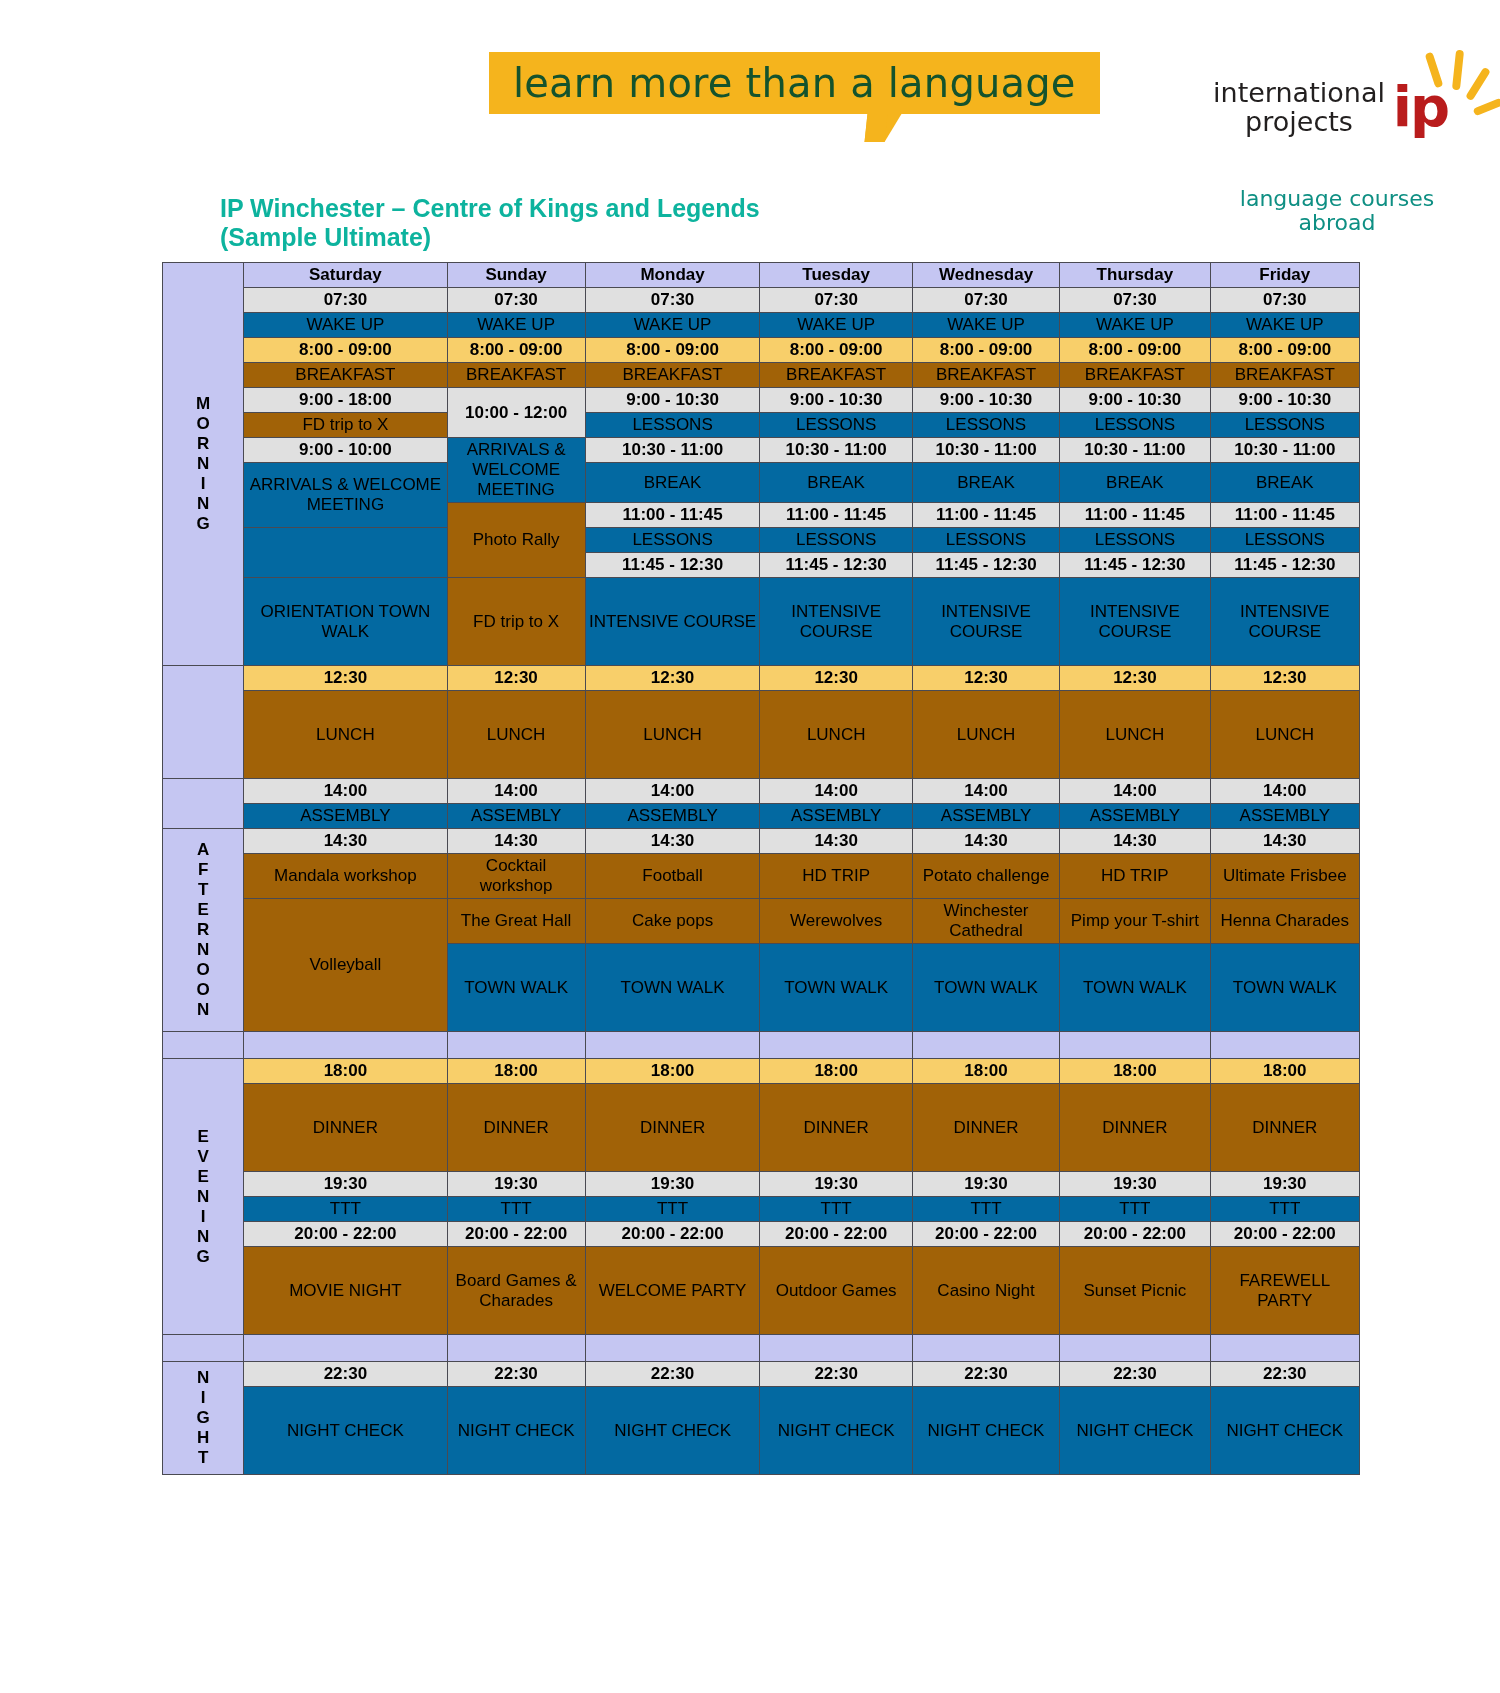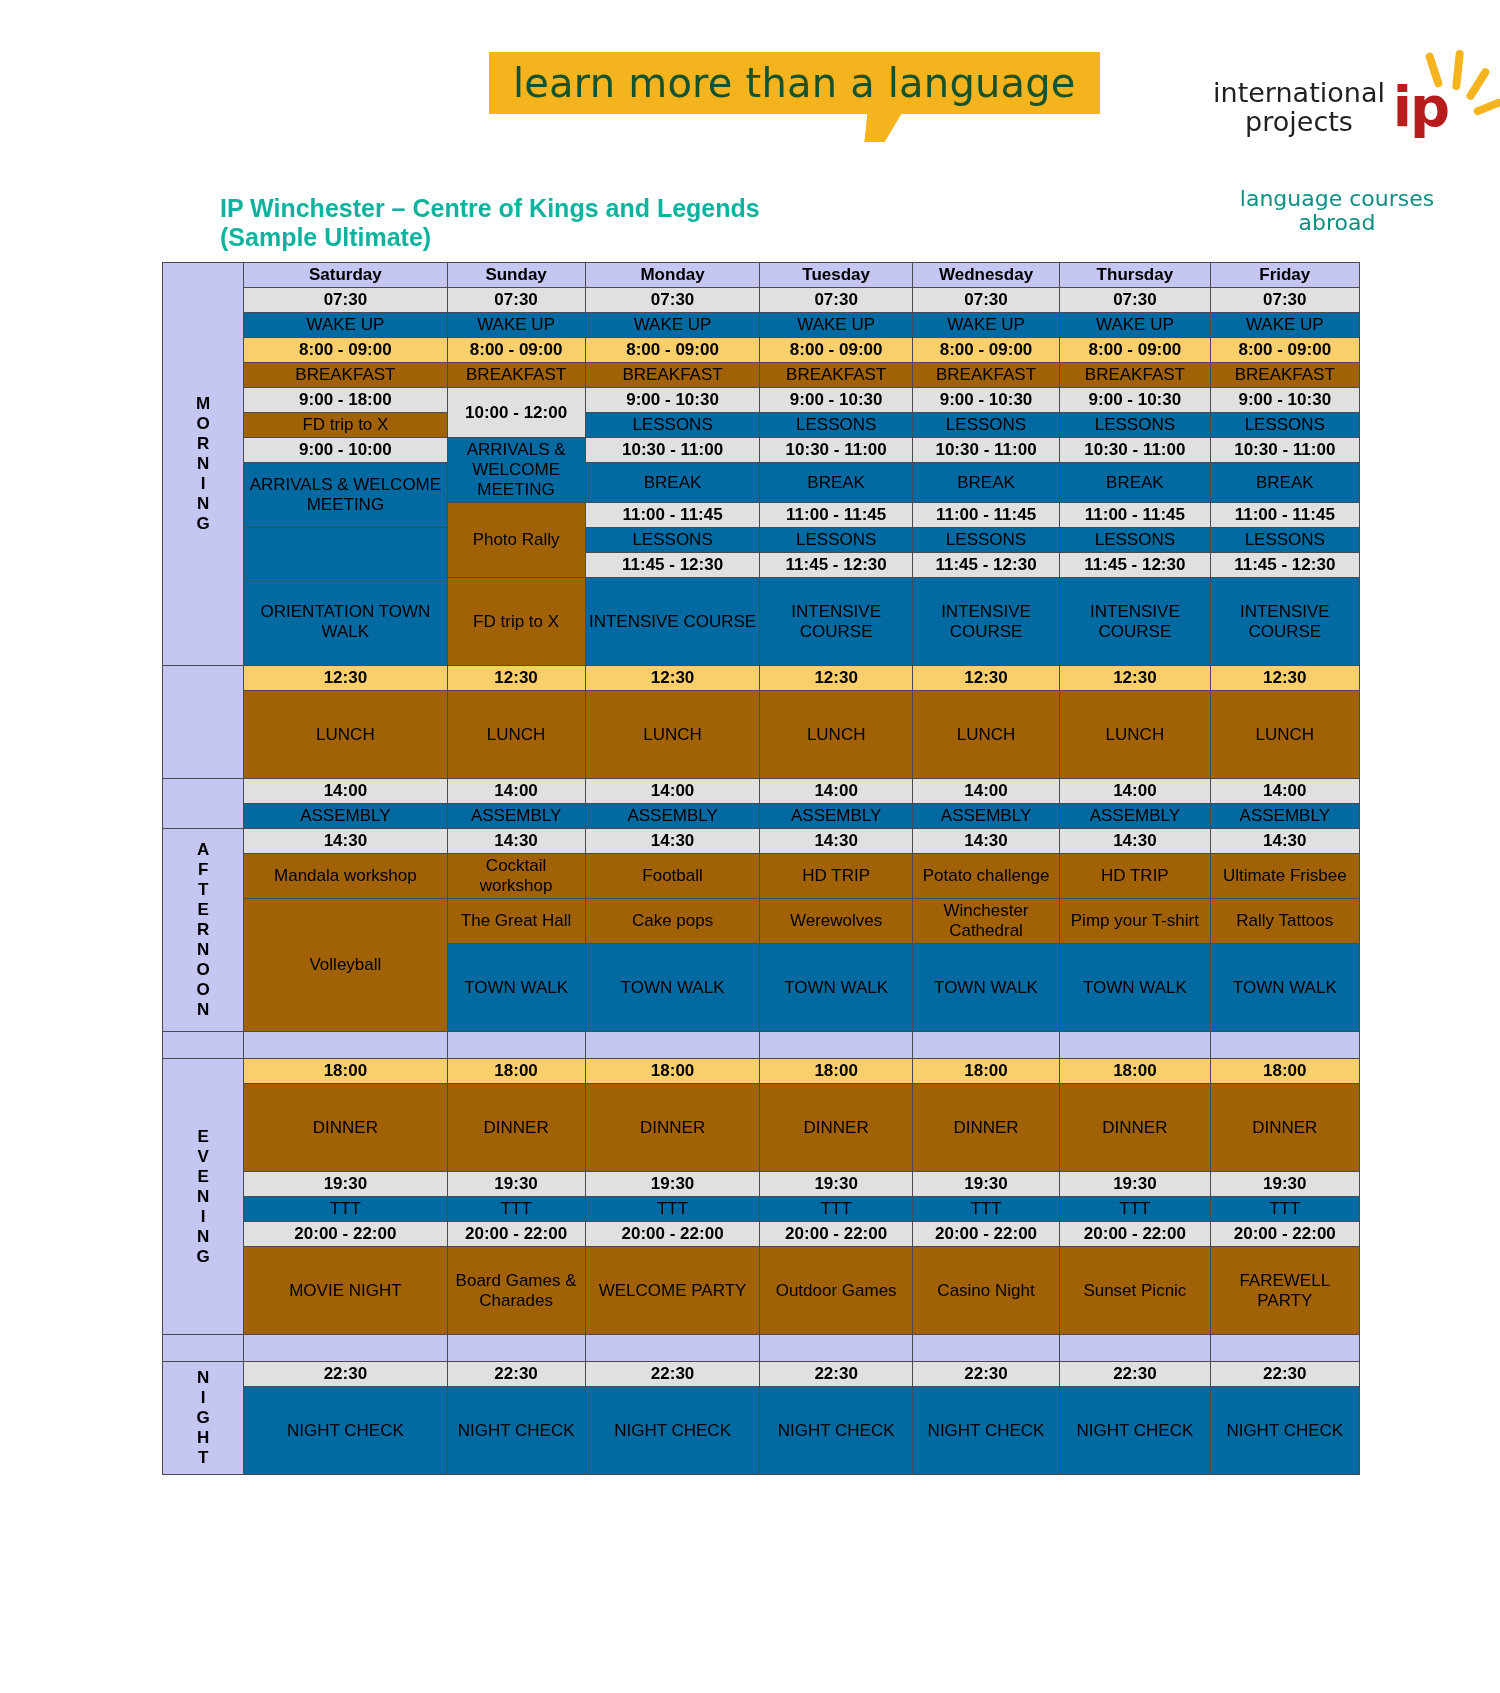--- a/index.html
+++ b/index.html
@@ -353,21 +353,21 @@
         <td class="act">HD TRIP</td>
         <td class="act">Ultimate Frisbee</td>
       </tr>
       <tr>
         <td class="act" rowspan="2">Volleyball</td>
         <td class="act">The Great Hall</td>
         <td class="act">Cake pops</td>
         <td class="act">Werewolves</td>
         <td class="act">Winchester Cathedral</td>
         <td class="act">Pimp your T-shirt</td>
-        <td class="act">Rally Tattoos</td>
+        <td class="act">Henna Charades</td>
       </tr>
       <tr class="tall">
         <td class="plain">TOWN WALK</td>
         <td class="plain">TOWN WALK</td>
         <td class="plain">TOWN WALK</td>
         <td class="plain">TOWN WALK</td>
         <td class="plain">TOWN WALK</td>
         <td class="plain">TOWN WALK</td>
       </tr>
 

